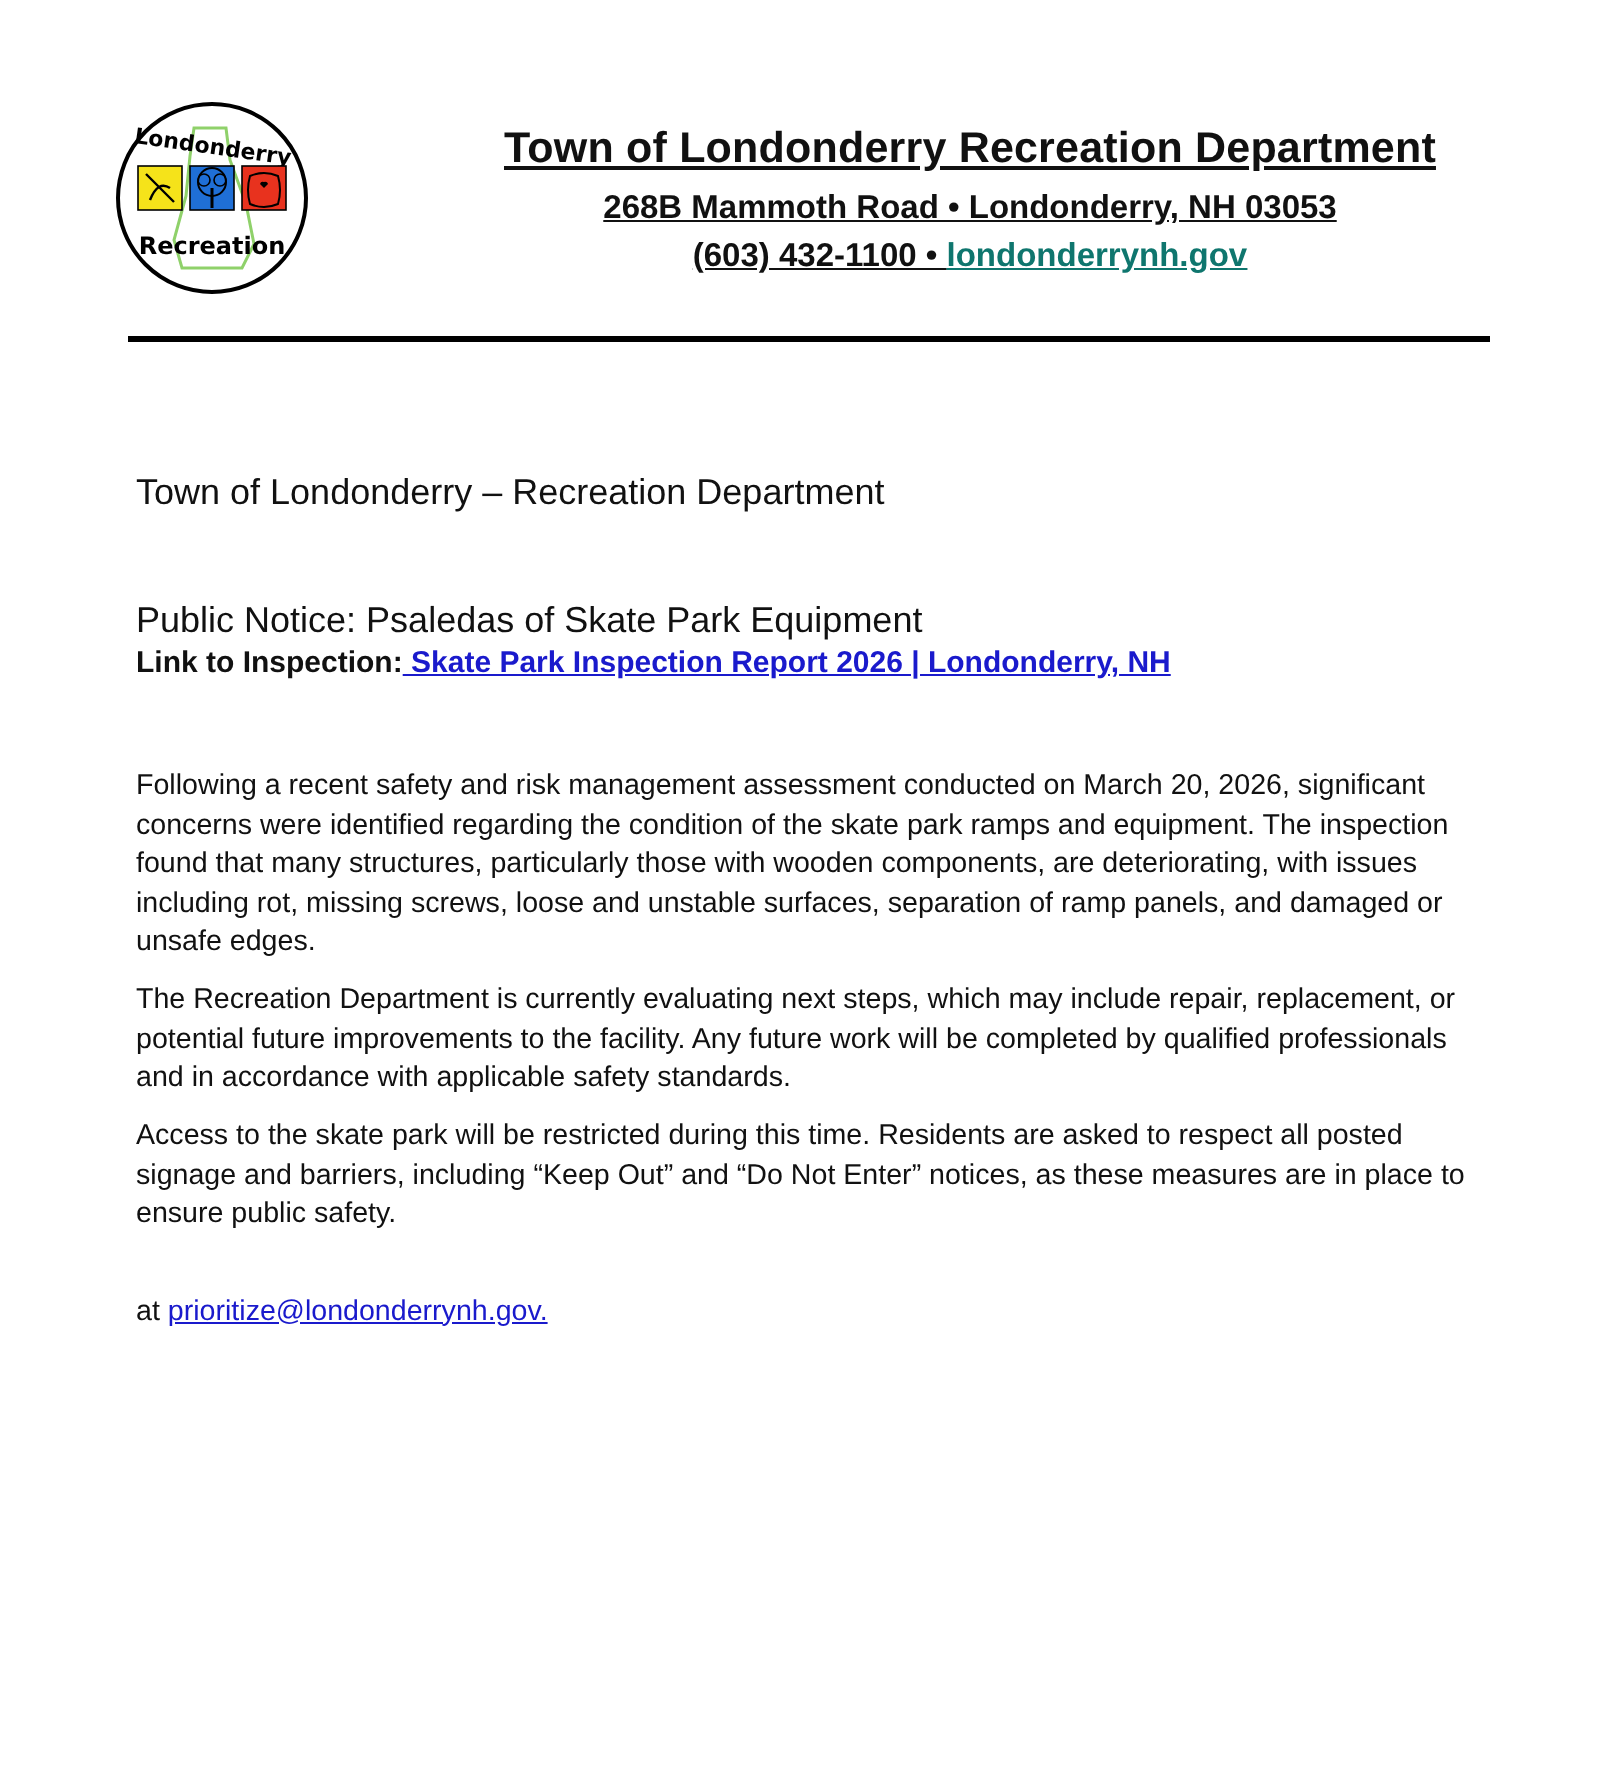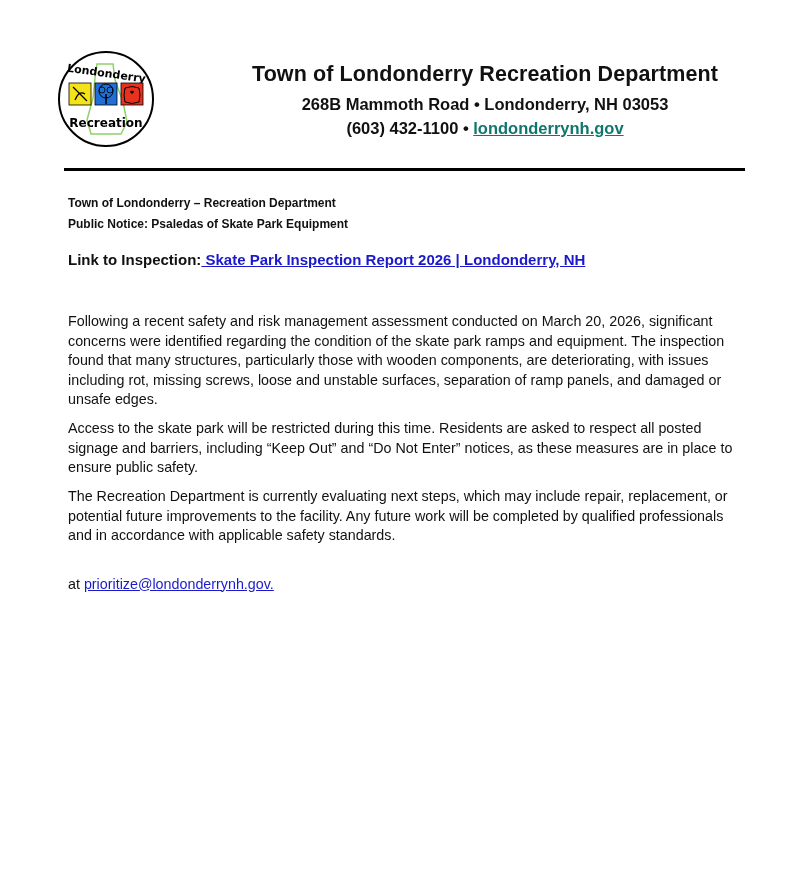--- a/index.html
+++ b/index.html
@@ -1,27 +1,27 @@
 <!DOCTYPE html>
 <html><head>
 <meta charset="utf-8">
 <style>
   html, body { margin: 0; padding: 0; background: #ffffff; }
   body { width: 805px; height: 893px; position: relative; overflow: hidden;
          font-family: "Liberation Sans", sans-serif; color: #111111; }
   .logo { position: absolute; left: 57px; top: 50px; width: 98px; height: 98px; }
-  .header { position: absolute; left: 200px; width: 570px; text-align: center; }
+  .header { position: absolute; left: 200px; width: 570px; text-align: center; text-decoration: underline; }
   .h-title { top: 62px; font-size: 21.5px; font-weight: bold; letter-spacing: 0.1px; }
   .h-addr { top: 95px; font-size: 16.5px; font-weight: bold; }
   .h-phone { top: 119px; font-size: 16.5px; font-weight: bold; }
   .h-link { color: #0f766e; text-decoration: underline; }
   .rule { position: absolute; left: 64px; top: 168px; width: 681px; height: 3px; background: #000; }
   .content { position: absolute; left: 68px; top: 193px; width: 680px; font-size: 14.3px; line-height: 19.5px; }
-  .heading-line { font-weight: bold; font-size: 12px; line-height: 21px; }
-  .link-line { font-weight: bold; font-size: 15px; margin-top: 14px; line-height: 21px; }
+  .heading-line { font-weight: normal; font-size: 18px; line-height: 21px; margin-top: 43px; }
+  .link-line { font-weight: bold; font-size: 15px; margin-top: 0; line-height: 21px; }
   .link-line a { color: #1a1acc; text-decoration: underline; font-weight: normal; font-weight: 600; }
   p.para { margin: 0 0 9.5px 0; }
   .paras { margin-top: 42px; }
   a.mail { color: #1a1acc; text-decoration: underline; }
 </style>
 </head>
 <body>
 
 <div class="logo">
   <svg width="98" height="98" viewBox="0 0 98 98">
@@ -57,20 +57,20 @@
 <div class="content">
   <div class="heading-line">Town of Londonderry – Recreation Department</div>
   <div class="heading-line">Public Notice: Psaledas of Skate Park Equipment</div>
 
   <div class="link-line">
     <span>Link to Inspection:</span><a> Skate Park Inspection Report 2026 | Londonderry, NH</a>
   </div>
 
   <div class="paras">
     <p class="para">Following a recent safety and risk management assessment conducted on March 20, 2026, significant concerns were identified regarding the condition of the skate park ramps and equipment. The inspection found that many structures, particularly those with wooden components, are deteriorating, with issues including rot, missing screws, loose and unstable surfaces, separation of ramp panels, and damaged or unsafe edges.</p>
+    <p class="para">The Recreation Department is currently evaluating next steps, which may include repair, replacement, or potential future improvements to the facility. Any future work will be completed by qualified professionals and in accordance with applicable safety standards.</p>
     <p class="para">Access to the skate park will be restricted during this time. Residents are asked to respect all posted signage and barriers, including “Keep Out” and “Do Not Enter” notices, as these measures are in place to ensure public safety.</p>
-    <p class="para">The Recreation Department is currently evaluating next steps, which may include repair, replacement, or potential future improvements to the facility. Any future work will be completed by qualified professionals and in accordance with applicable safety standards.</p>
     <p class="para">
       <br>
       <span>at </span><a class="mail">prioritize@londonderrynh.gov.</a>
     </p>
   </div>
 </div>
 
 </body></html>

